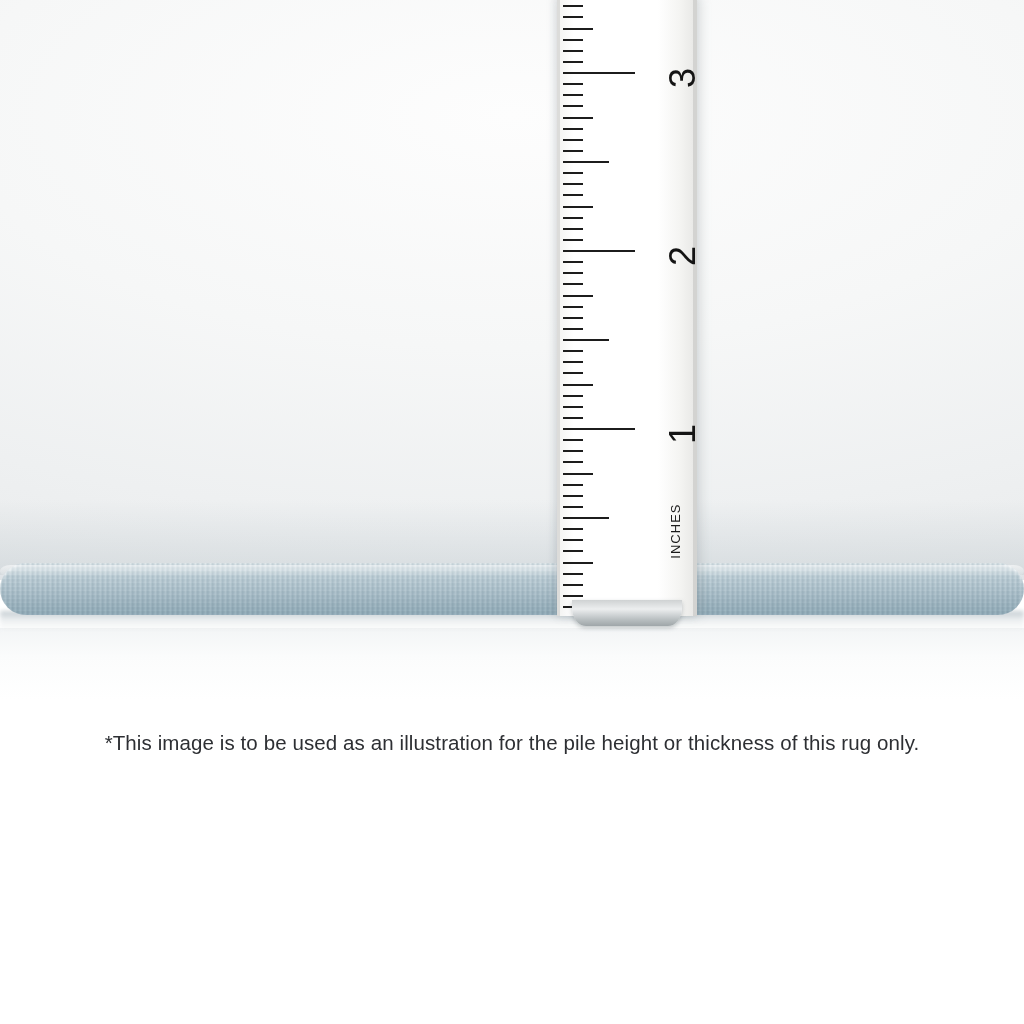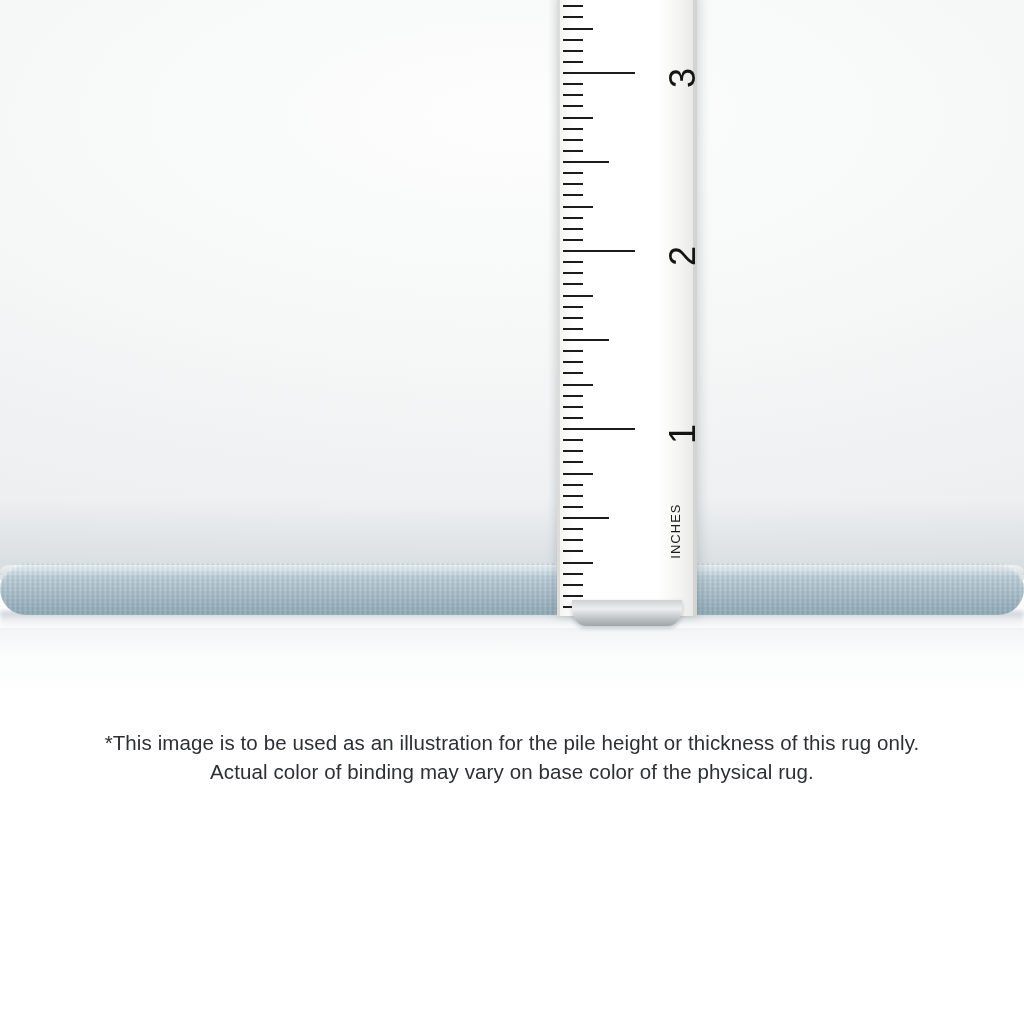--- a/index.html
+++ b/index.html
@@ -246,14 +246,13 @@
         <div class="num" style="top: 54px;">3</div>
       </div>
     <div class="inches-label">INCHES</div>
   </div>
   <div class="tape-tip"></div>
 
 </div>
 
 <div class="caption">
   <span class="line">*This image is to be used as an illustration for the pile height or thickness of this rug only.</span>
-  <span class="line">Actual color of binding may vary on base color of the physical rug.</span>
 </div>
 
 </body></html>

